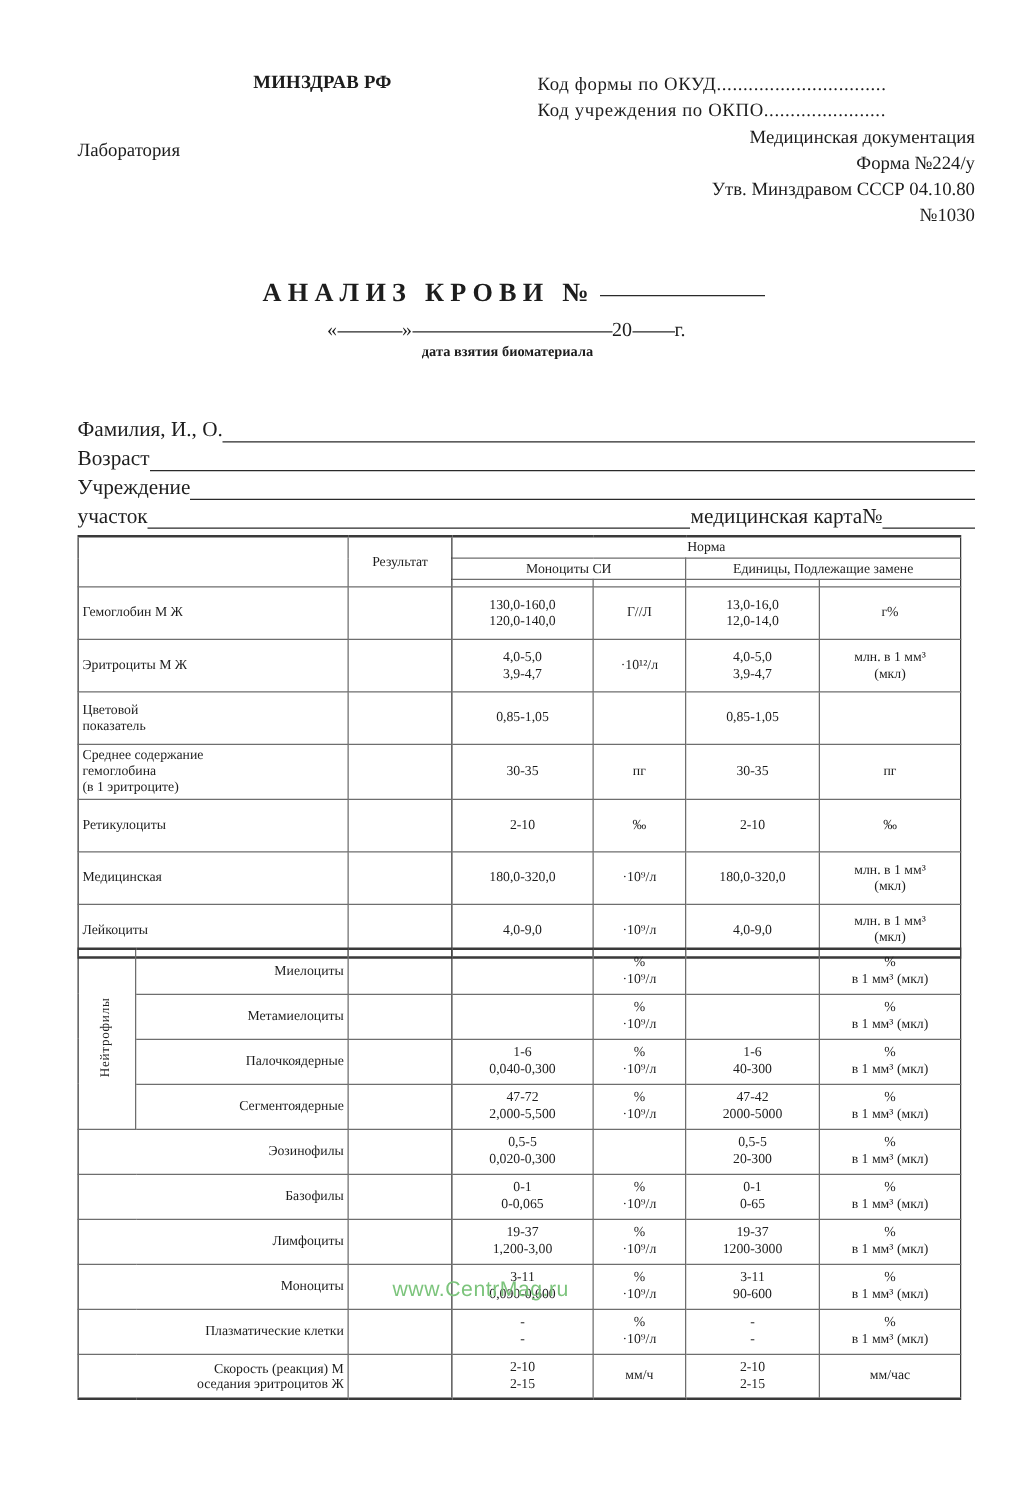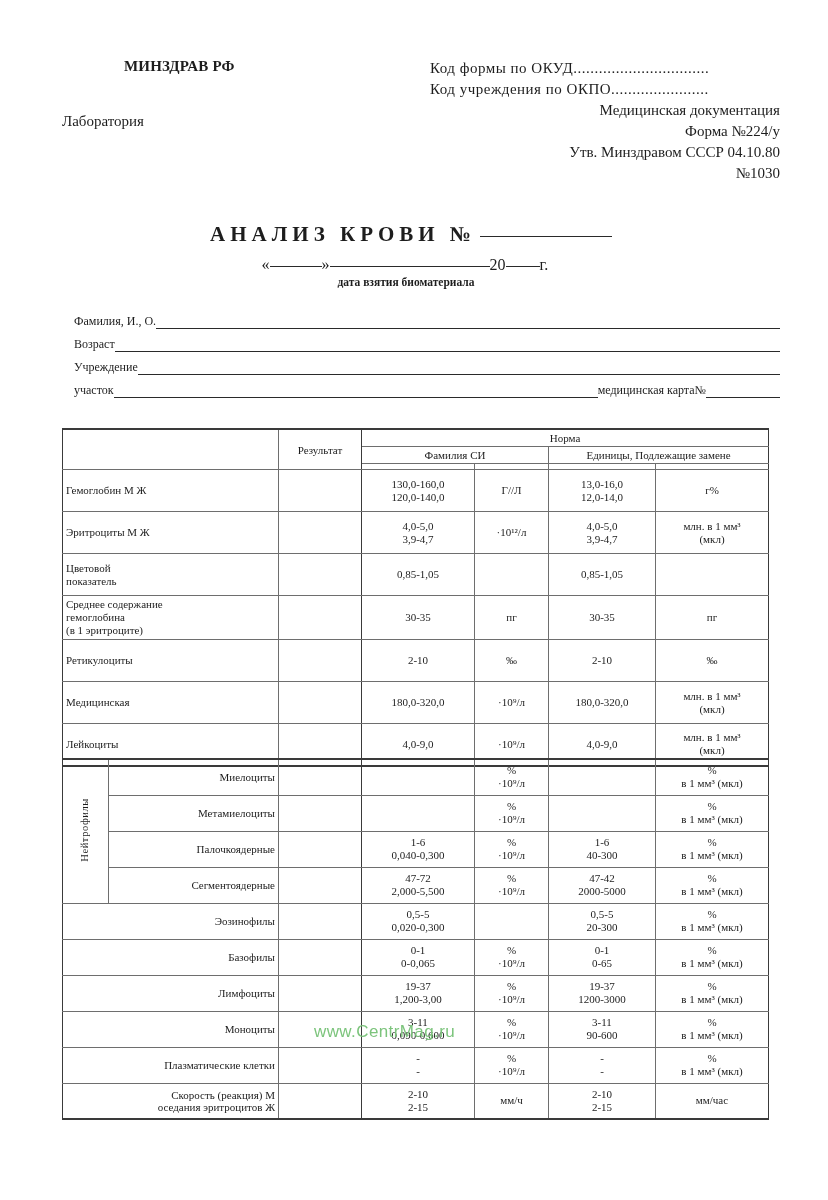--- a/index.html
+++ b/index.html
@@ -32,20 +32,21 @@
     position: absolute;
     left: 62px;
     top: 0;
     width: 330px;
   }
   .hdr-ministry {
     margin-left: 62px;
     font-size: 15px;
     font-weight: bold;
     letter-spacing: 0.2px;
+    text-align: center;
   }
   .hdr-org { margin-top: 36px; font-size: 15px; line-height: 21px; }
   .hdr-right {
     position: absolute;
     right: 48px;
     top: 0;
     width: 380px;
     text-align: right;
     font-size: 15px;
     line-height: 21px;
@@ -91,23 +92,22 @@
     font-size: 11.5px;
     font-weight: bold;
     margin-left: -16px;
   }
 
   
   .patient {
     position: absolute;
     left: 62px;
     right: 48px;
-    top: 306px;
-    font-size: 12px;
-    margin-left: 12px;
+    top: 331px;
+    font-size: 17px;
   }
   .pf-row {
     display: flex;
     align-items: flex-end;
     height: 23px;
     white-space: nowrap;
   }
   .pf-label { flex: 0 0 auto; }
   .pf-fill  { flex: 1 1 auto; border-bottom: 1.3px solid #2a2a2a; height: 15px; }
   .pf-fill-short { flex: 0 0 74px; border-bottom: 1.3px solid #2a2a2a; height: 15px; }
@@ -230,21 +230,21 @@
       <col style="width:107px">
       <col style="width:113px">
     </colgroup>
     <thead>
       <tr class="hrow">
         <td class="outer-t thick-l" rowspan="3"></td>
         <td class="outer-t thick-l thick-r" rowspan="3">Результат</td>
         <td class="outer-t thick-r" colspan="4">Норма</td>
       </tr>
       <tr class="hrow">
-        <td colspan="2">Фамилия СИ</td>
+        <td colspan="2">Моноциты СИ</td>
         <td class="thick-l thick-r" colspan="2">Единицы, Подлежащие замене</td>
       </tr>
       <tr class="hrow" style="height:6px">
         <td></td>
         <td></td>
         <td class="thick-l"></td>
         <td class="thick-r"></td>
       </tr>
     </thead>
     <tbody>

